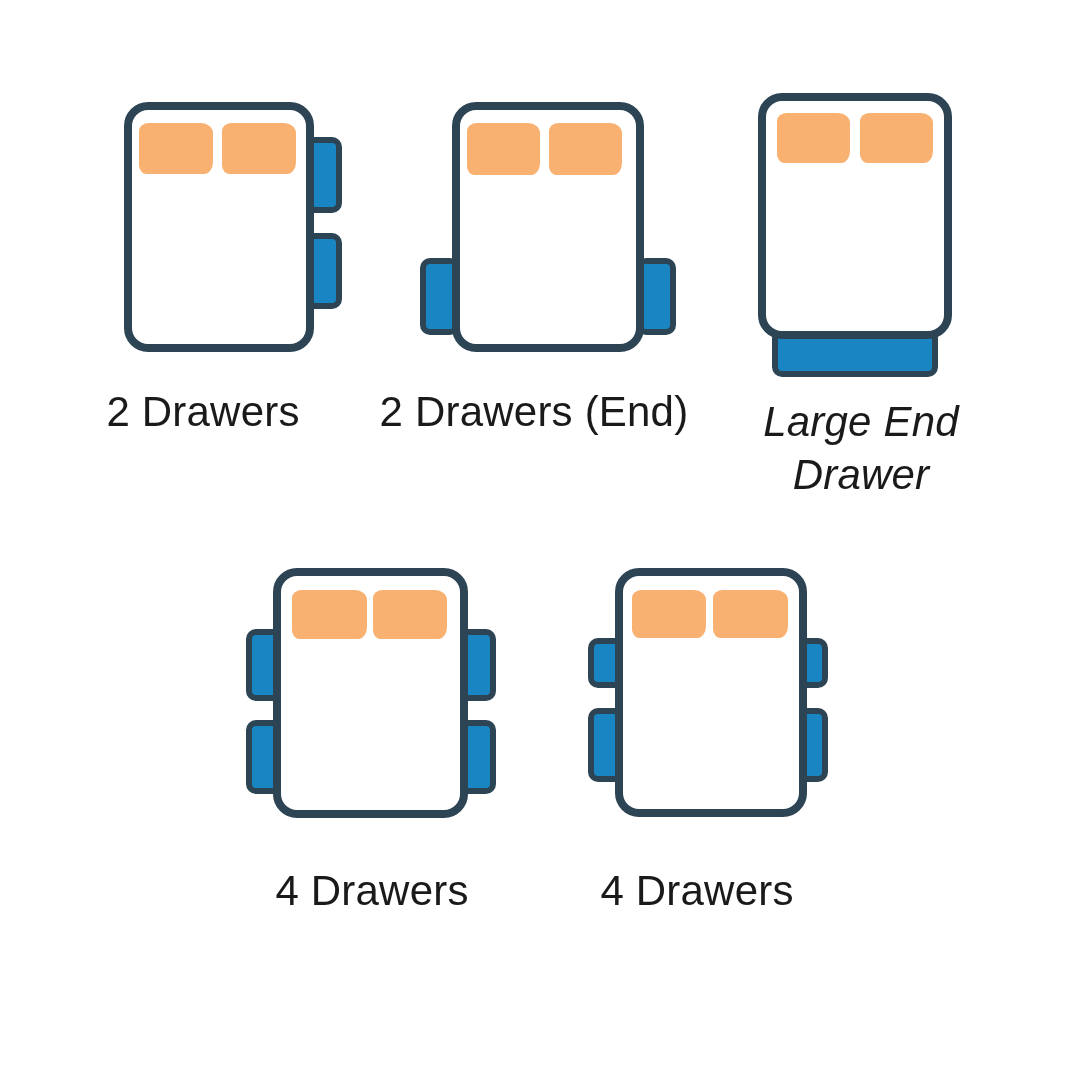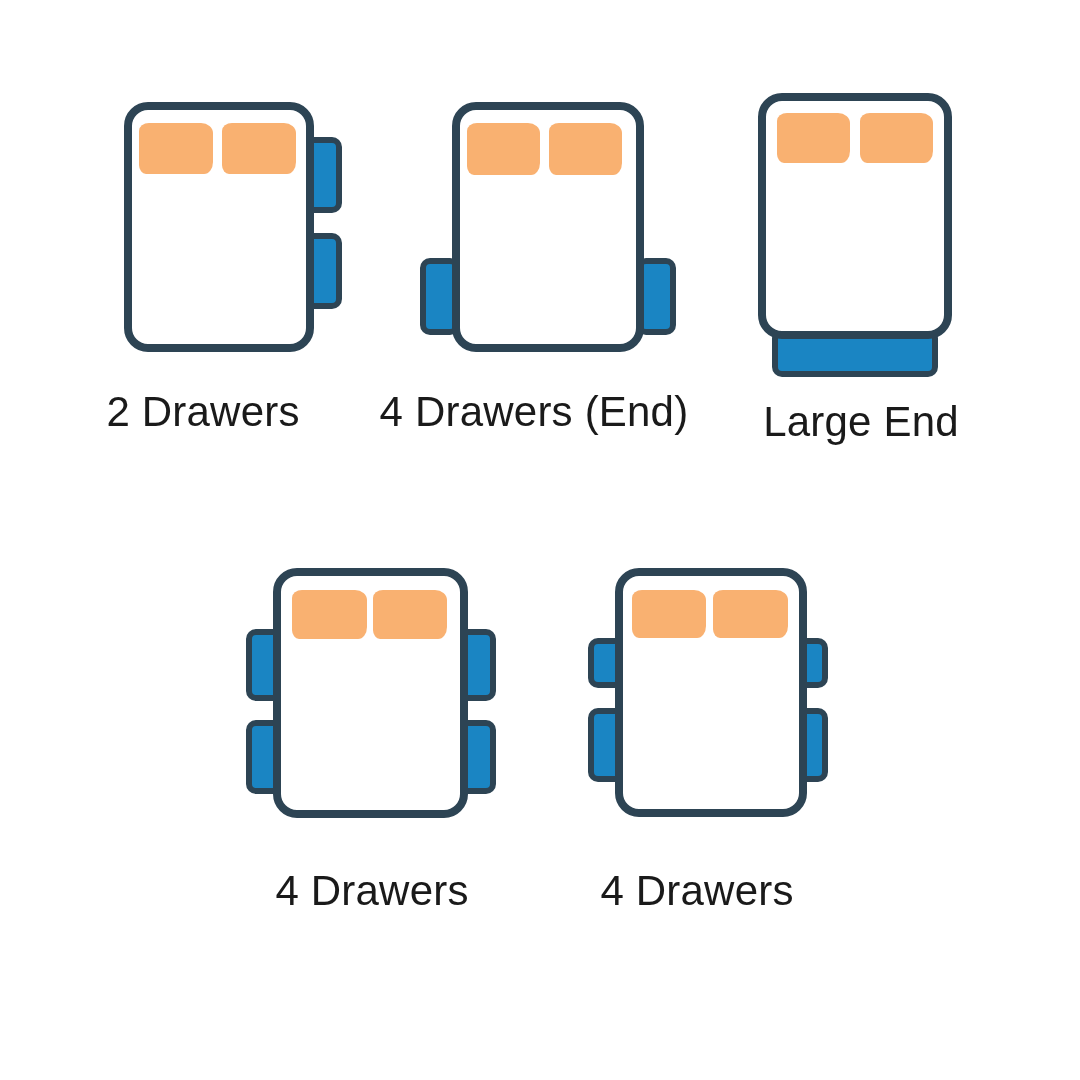--- a/index.html
+++ b/index.html
@@ -68,32 +68,33 @@
   </div>
 
   <div class="figure">
     <div class="drawer" style="left:420px; top:258px; width:40px; height:77px;"></div>
     <div class="drawer" style="left:636px; top:258px; width:40px; height:77px;"></div>
     <div class="bed" style="left:452px; top:102px; width:192px; height:250px;">
       <div class="pillow" style="left:7px; top:13px; width:73px; height:52px;"></div>
       <div class="pillow" style="left:89px; top:13px; width:73px; height:52px;"></div>
     </div>
     <div class="label" style="left:354px; top:385px; width:360px;">
-      <div>4 Drawers (End)</div>
+      <div>2 Drawers (End)</div>
     </div>
   </div>
 
   <div class="figure">
     <div class="drawer" style="left:772px; top:328px; width:166px; height:49px;"></div>
     <div class="bed" style="left:758px; top:93px; width:194px; height:246px;">
       <div class="pillow" style="left:11px; top:12px; width:73px; height:50px;"></div>
       <div class="pillow" style="left:94px; top:12px; width:73px; height:50px;"></div>
     </div>
-    <div class="label" style="left:711px; top:395px; width:300px;">
+    <div class="label" style="left:711px; top:395px; width:300px;font-style:italic;">
       <div>Large End</div>
+      <div>Drawer</div>
     </div>
   </div>
 
   <div class="figure">
     <div class="drawer" style="left:246px; top:629px; width:40px; height:72px;"></div>
     <div class="drawer" style="left:246px; top:720px; width:40px; height:74px;"></div>
     <div class="drawer" style="left:456px; top:629px; width:40px; height:72px;"></div>
     <div class="drawer" style="left:456px; top:720px; width:40px; height:74px;"></div>
     <div class="bed" style="left:273px; top:568px; width:195px; height:250px;">
       <div class="pillow" style="left:11px; top:14px; width:75px; height:49px;"></div>

